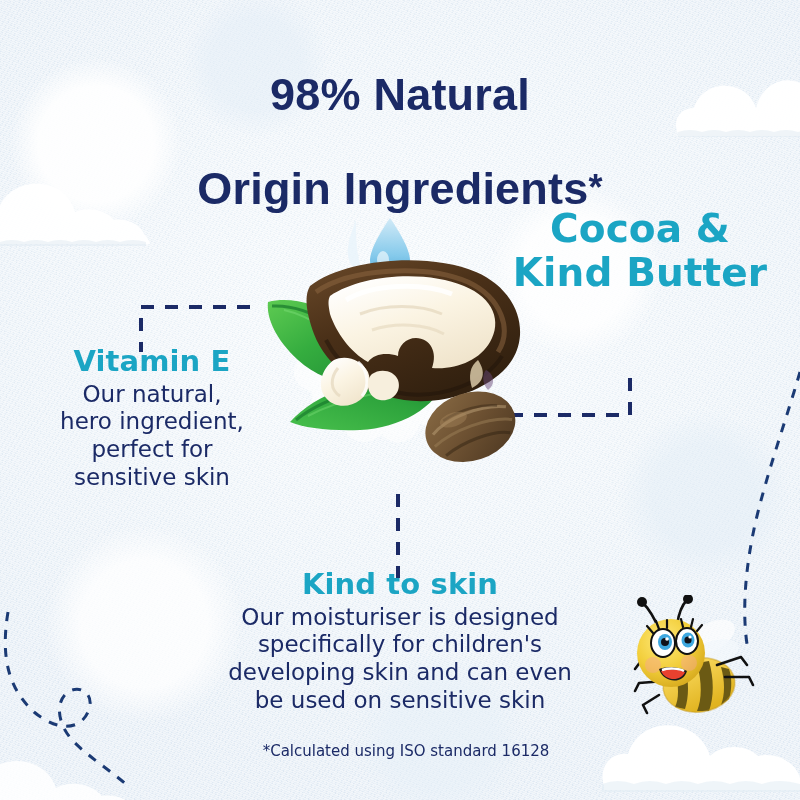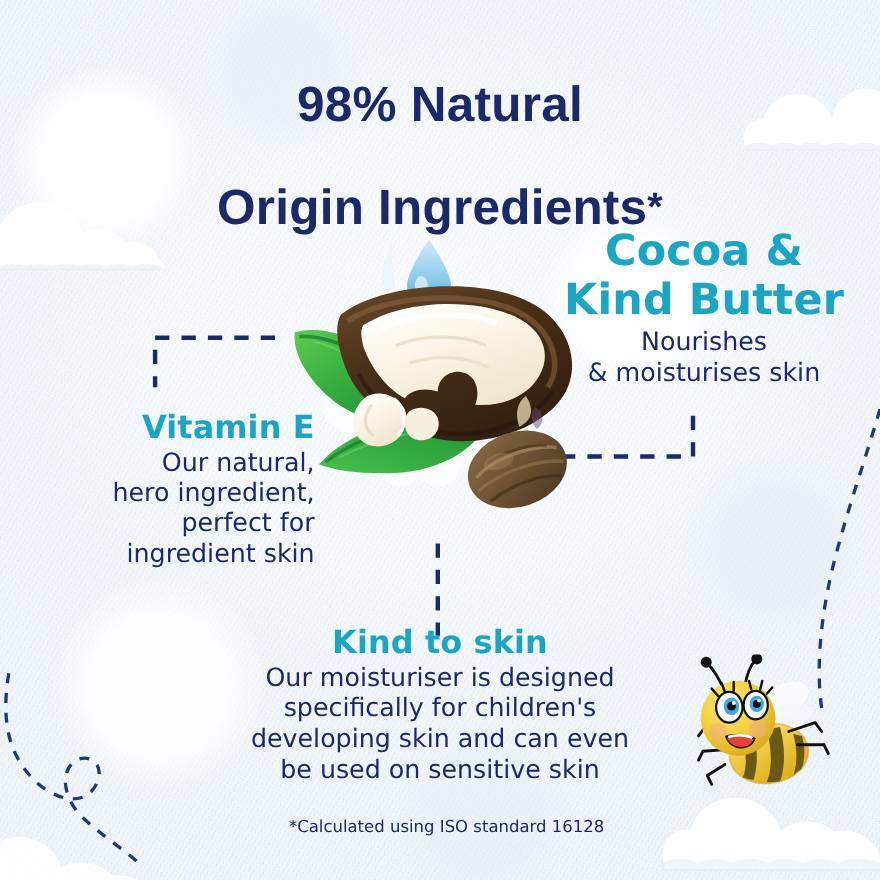--- a/index.html
+++ b/index.html
@@ -80,23 +80,23 @@
   }
   .block .body {
     font-size: 23px;
     line-height: 1.20;
     color: #1b2a66;
     font-weight: 400;
   }
 
   #blk-vitamin {
     left: 18px;
-    top: 372px;
+    top: 345px;
     width: 268px;
-    text-align: right;
+    text-align: center;
   }
   #blk-vitamin .title { font-size: 29px; }
 
   #blk-cocoa {
     right: 16px;
     top: 207px;
     width: 288px;
     text-align: center;
   }
   #blk-cocoa .title { font-size: 39px; }
@@ -387,32 +387,28 @@
     <span class="l1">98% Natural</span>
     <span class="l2"><span>Origin Ingredients</span><span class="star">*</span></span>
   </h1>
 
   <div class="block" id="blk-vitamin">
     <div class="title">Vitamin E</div>
     <div class="body">
       <div>Our natural,</div>
       <div>hero ingredient,</div>
       <div>perfect for</div>
-      <div>ingredient skin</div>
+      <div>sensitive skin</div>
     </div>
   </div>
 
   <div class="block" id="blk-cocoa">
     <div class="title">
       <div>Cocoa &amp;</div>
       <div>Kind Butter</div>
-    </div>
-    <div class="body">
-      <div>Nourishes</div>
-      <div>&amp; moisturises skin</div>
     </div>
   </div>
 
   <div class="block" id="blk-kind">
     <div class="title">Kind to skin</div>
     <div class="body">
       <div>Our moisturiser is designed</div>
       <div>specifically for children's</div>
       <div>developing skin and can even</div>
       <div>be used on sensitive skin</div>

